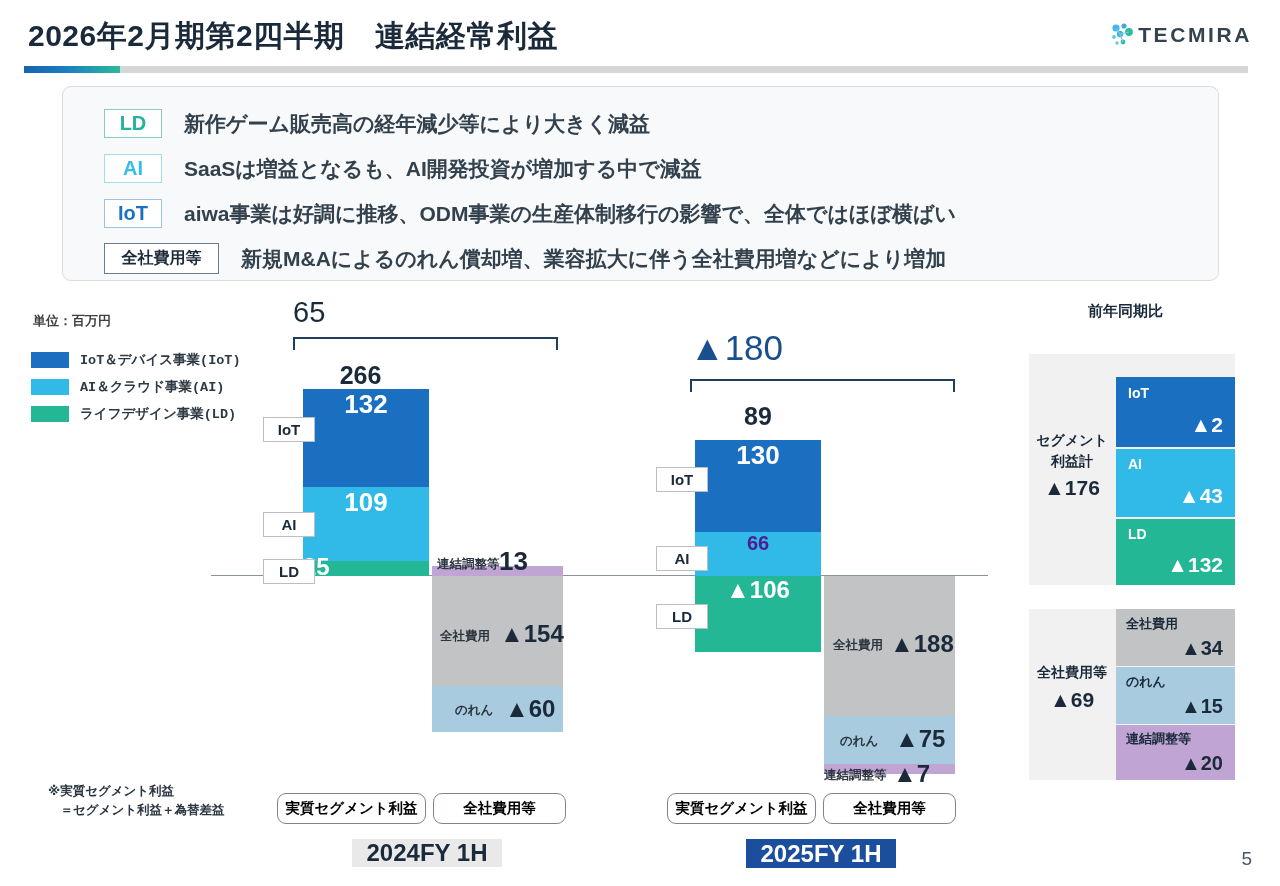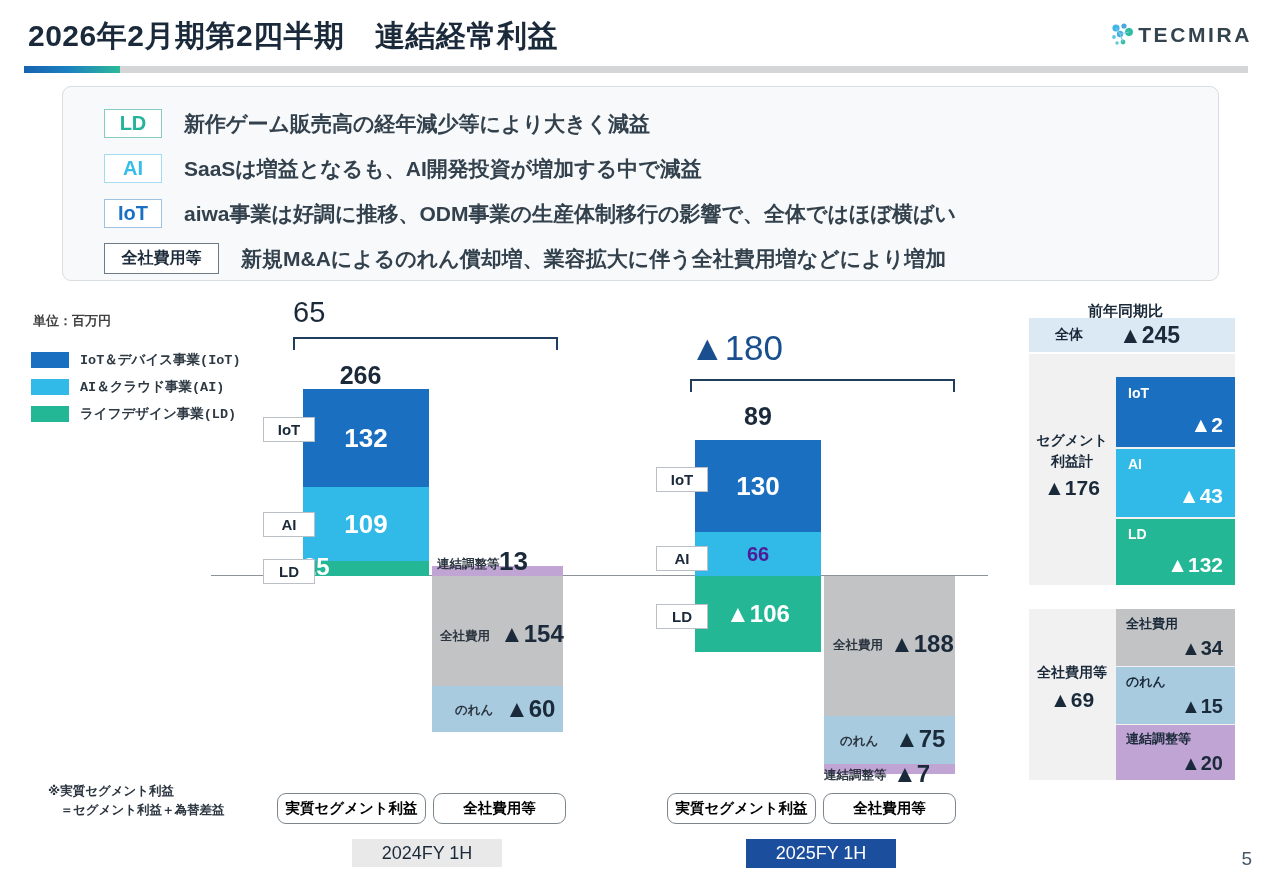--- a/index.html
+++ b/index.html
@@ -62,41 +62,41 @@
     background: #8d9499;
   }
 
   
   .bracket { position: absolute; border: 2px solid #1f3d5c; border-bottom: none; height: 13px; }
   .bracket-total {
     position: absolute; font-weight: normal; color: #1b2a3a; text-align: left; white-space: nowrap;
   }
 
   
-  .bar { position: absolute; display: flex; align-items: center; justify-content: center; }
+  .bar { position: absolute; display: flex; align-items: flex-start; justify-content: center; }
   .bar-val { font-weight: bold; white-space: nowrap; }
   .seg-tag {
     position: absolute; background: #ffffff; border: 1px solid #b9bfc4;
     font-size: 15px; font-weight: bold; color: #1b2a3a; text-align: center;
     padding: 3px 0; min-width: 52px; z-index: 4;
   }
   .side-label {
     position: absolute; font-size: 12.5px; font-weight: bold; color: #2b3540; white-space: nowrap; z-index: 3;
   }
   .float-val { position: absolute; font-weight: bold; color: #1b2a3a; white-space: nowrap; z-index: 3; }
   .col-total { position: absolute; font-weight: bold; color: #1b2a3a; white-space: nowrap; }
 
   
   .pill {
     position: absolute; border: 1.3px solid #7d858c; border-radius: 9px; background: #fff;
     font-size: 14.5px; font-weight: bold; color: #000000;
     display: flex; align-items: center; justify-content: center; white-space: nowrap;
   }
   .year-tag {
-    position: absolute; font-size: 18px; font-weight: normal;
+    position: absolute; font-size: 24px; font-weight: bold;
     display: flex; align-items: center; justify-content: center; white-space: nowrap;
   }
 
   .footnote { position: absolute; left: 48px; top: 782px; font-size: 12.5px; font-weight: bold; color: #2b3540; line-height: 1.55; white-space: pre; }
 
   
   .yoy-title { position: absolute; left: 1088px; top: 302px; font-size: 15px; font-weight: bold; color: #1b2a3a; white-space: nowrap; }
   .yoy-cell {
     position: absolute; display: flex; align-items: center; white-space: nowrap;
   }
@@ -234,24 +234,20 @@
   <div class="pill" style="left:277px; top:793px; width:149px; height:31px;">実質セグメント利益</div>
   <div class="pill" style="left:433px; top:793px; width:133px; height:31px;">全社費用等</div>
   <div class="year-tag" style="left:352px; top:839px; width:150px; height:28px; background:#e9e9e9; color:#1b2a3a;">2024FY 1H</div>
 
   <div class="pill" style="left:667px; top:793px; width:149px; height:31px;">実質セグメント利益</div>
   <div class="pill" style="left:823px; top:793px; width:133px; height:31px;">全社費用等</div>
   <div class="year-tag" style="left:746px; top:839px; width:150px; height:29px; background:#1c4e9e; color:#ffffff;">2025FY 1H</div>
 
   <div class="yoy-title">前年同期比</div>
 
-  <div class="yoy-cell" style="left:1029px; top:318px; width:206px; height:34px; background:#dbe9f5;">
-    <span class="yoy-name" style="width:80px; text-align:center; font-size:14px; color:#1b2a3a;">全体</span>
-    <span class="yoy-val" style="font-size:23px; color:#1b2a3a; margin-left:10px;">▲245</span>
-  </div>
 
   <div class="yoy-cell" style="left:1029px; top:354px; width:206px; height:231px; background:#f1f1f1;"></div>
   <div style="position:absolute; left:1029px; top:430px; width:86px; text-align:center; font-size:14px; font-weight:bold; color:#1b2a3a; line-height:1.5;">
     <div>セグメント</div>
     <div>利益計</div>
     <div style="font-size:21px;">▲176</div>
   </div>
 
   <div class="yoy-cell" style="left:1116px; top:377px; width:119px; height:70px; background:#1a6fc0;">
     <span style="position:absolute; left:12px; top:8px; font-size:14px; font-weight:bold; color:#ffffff;">IoT</span>

